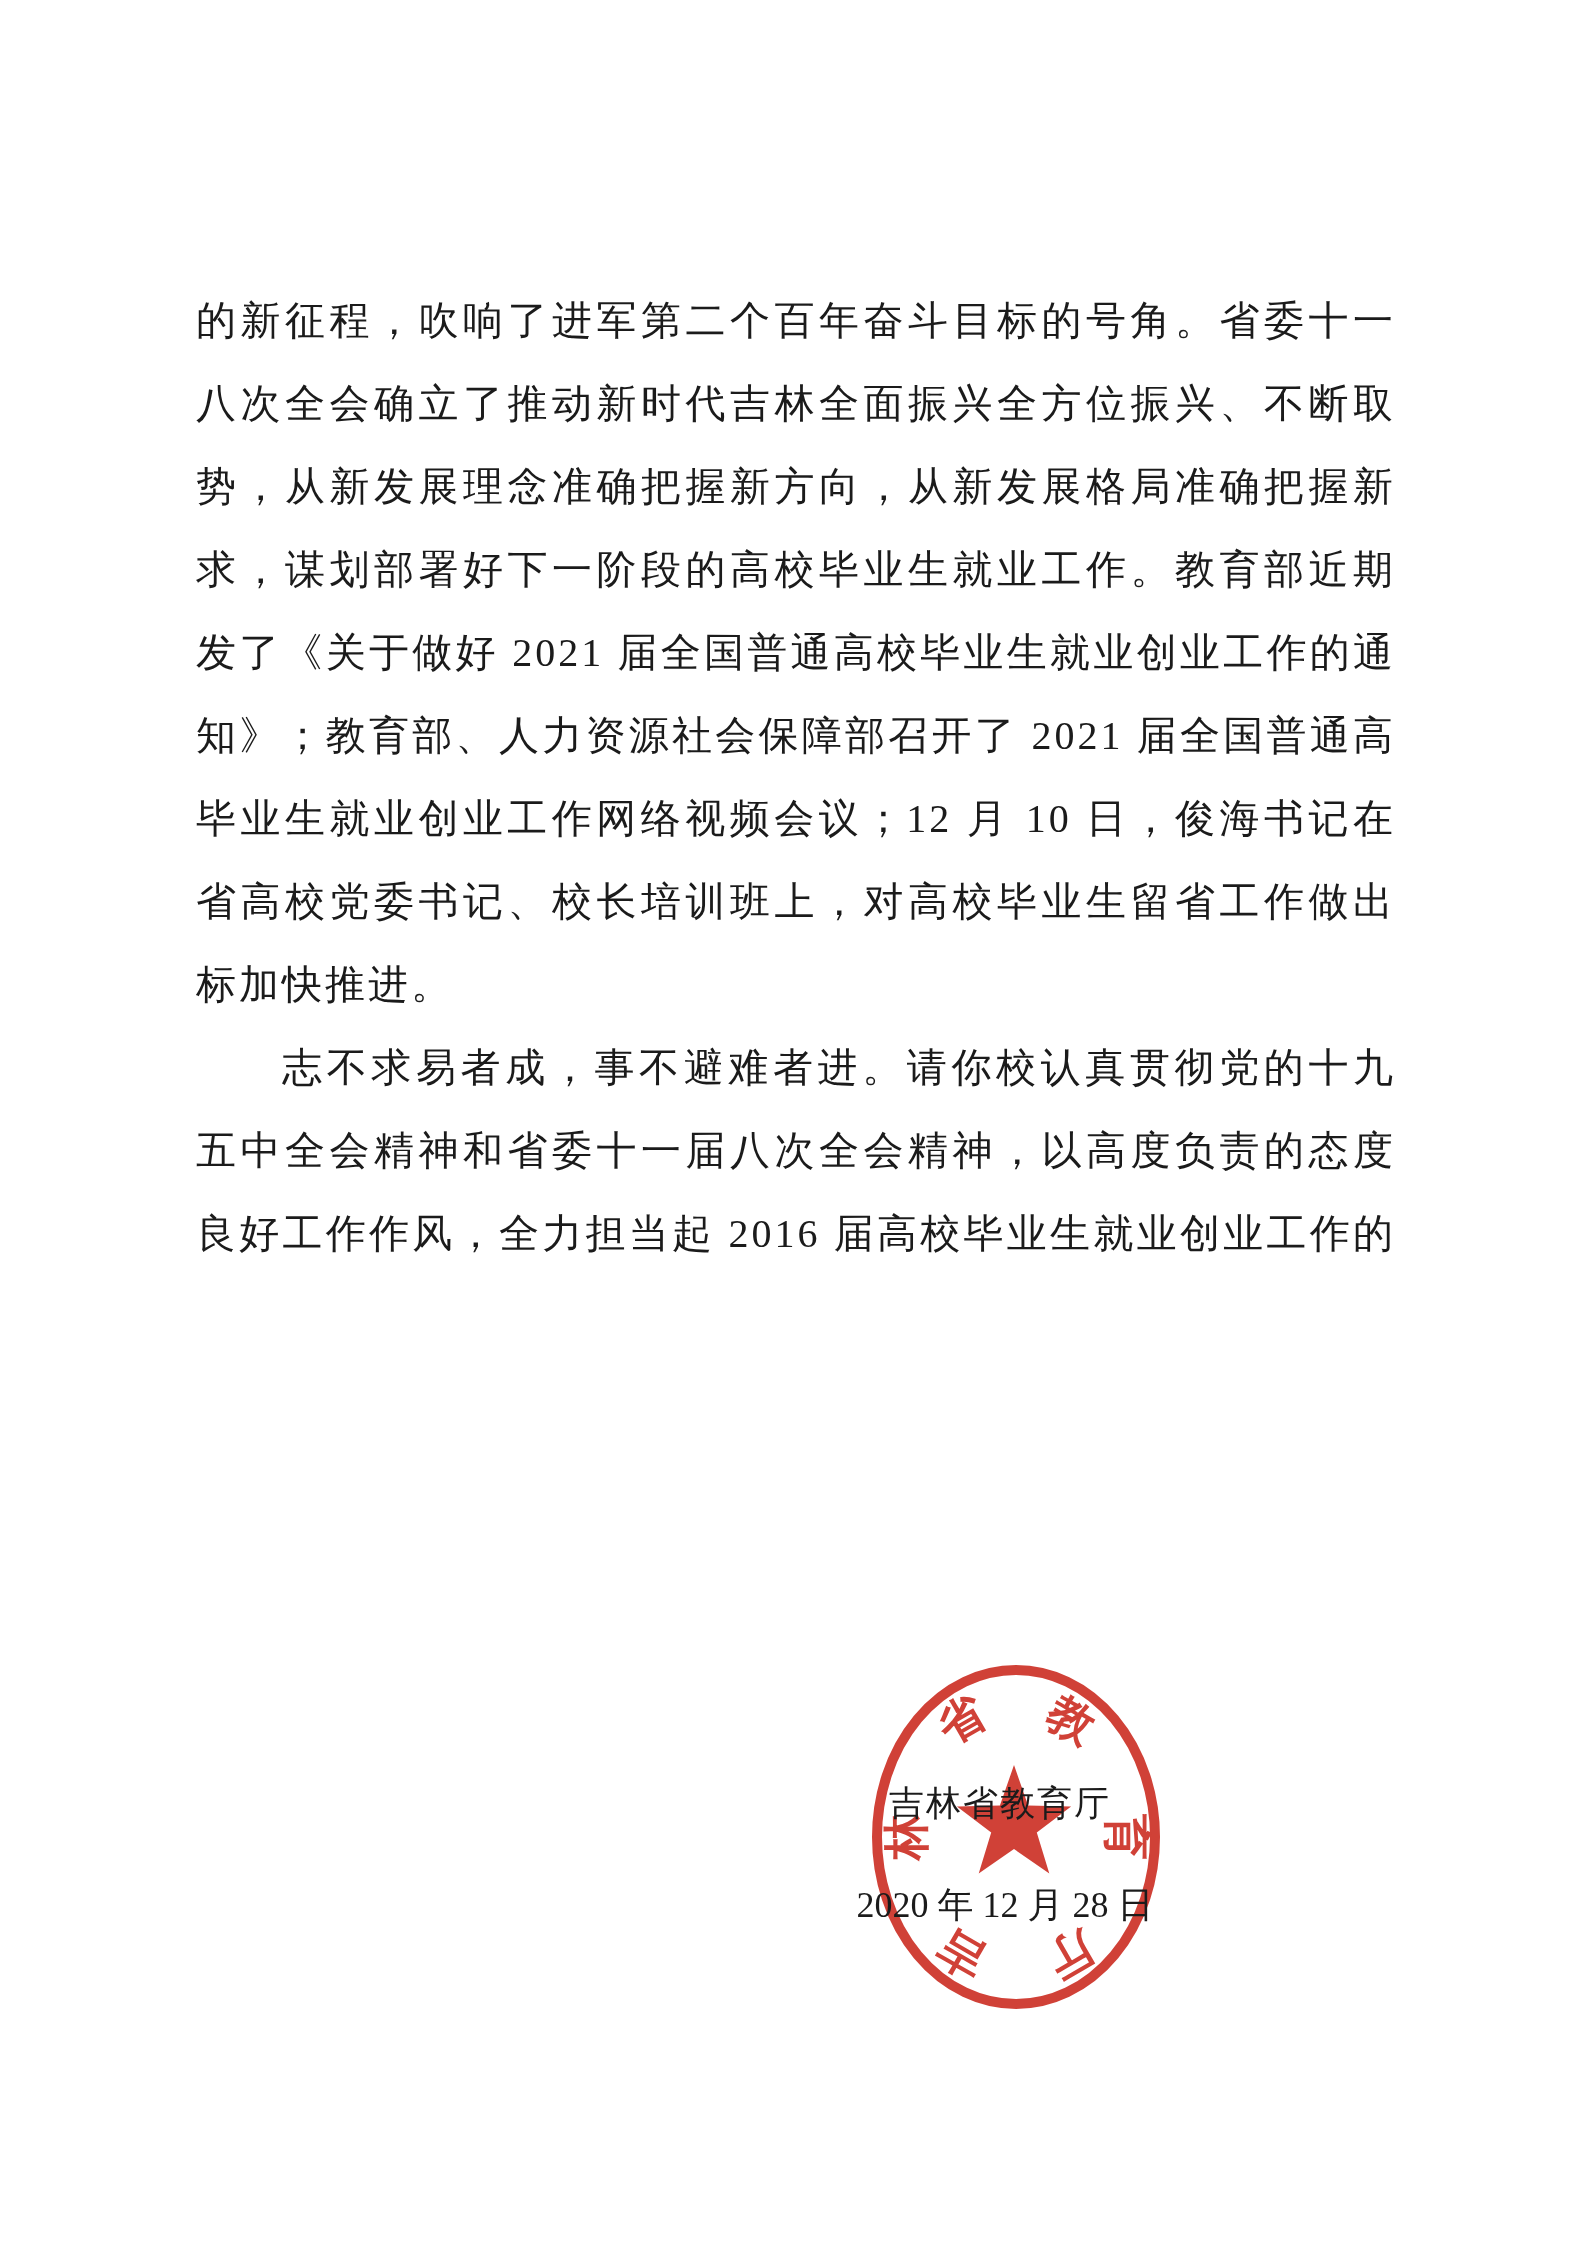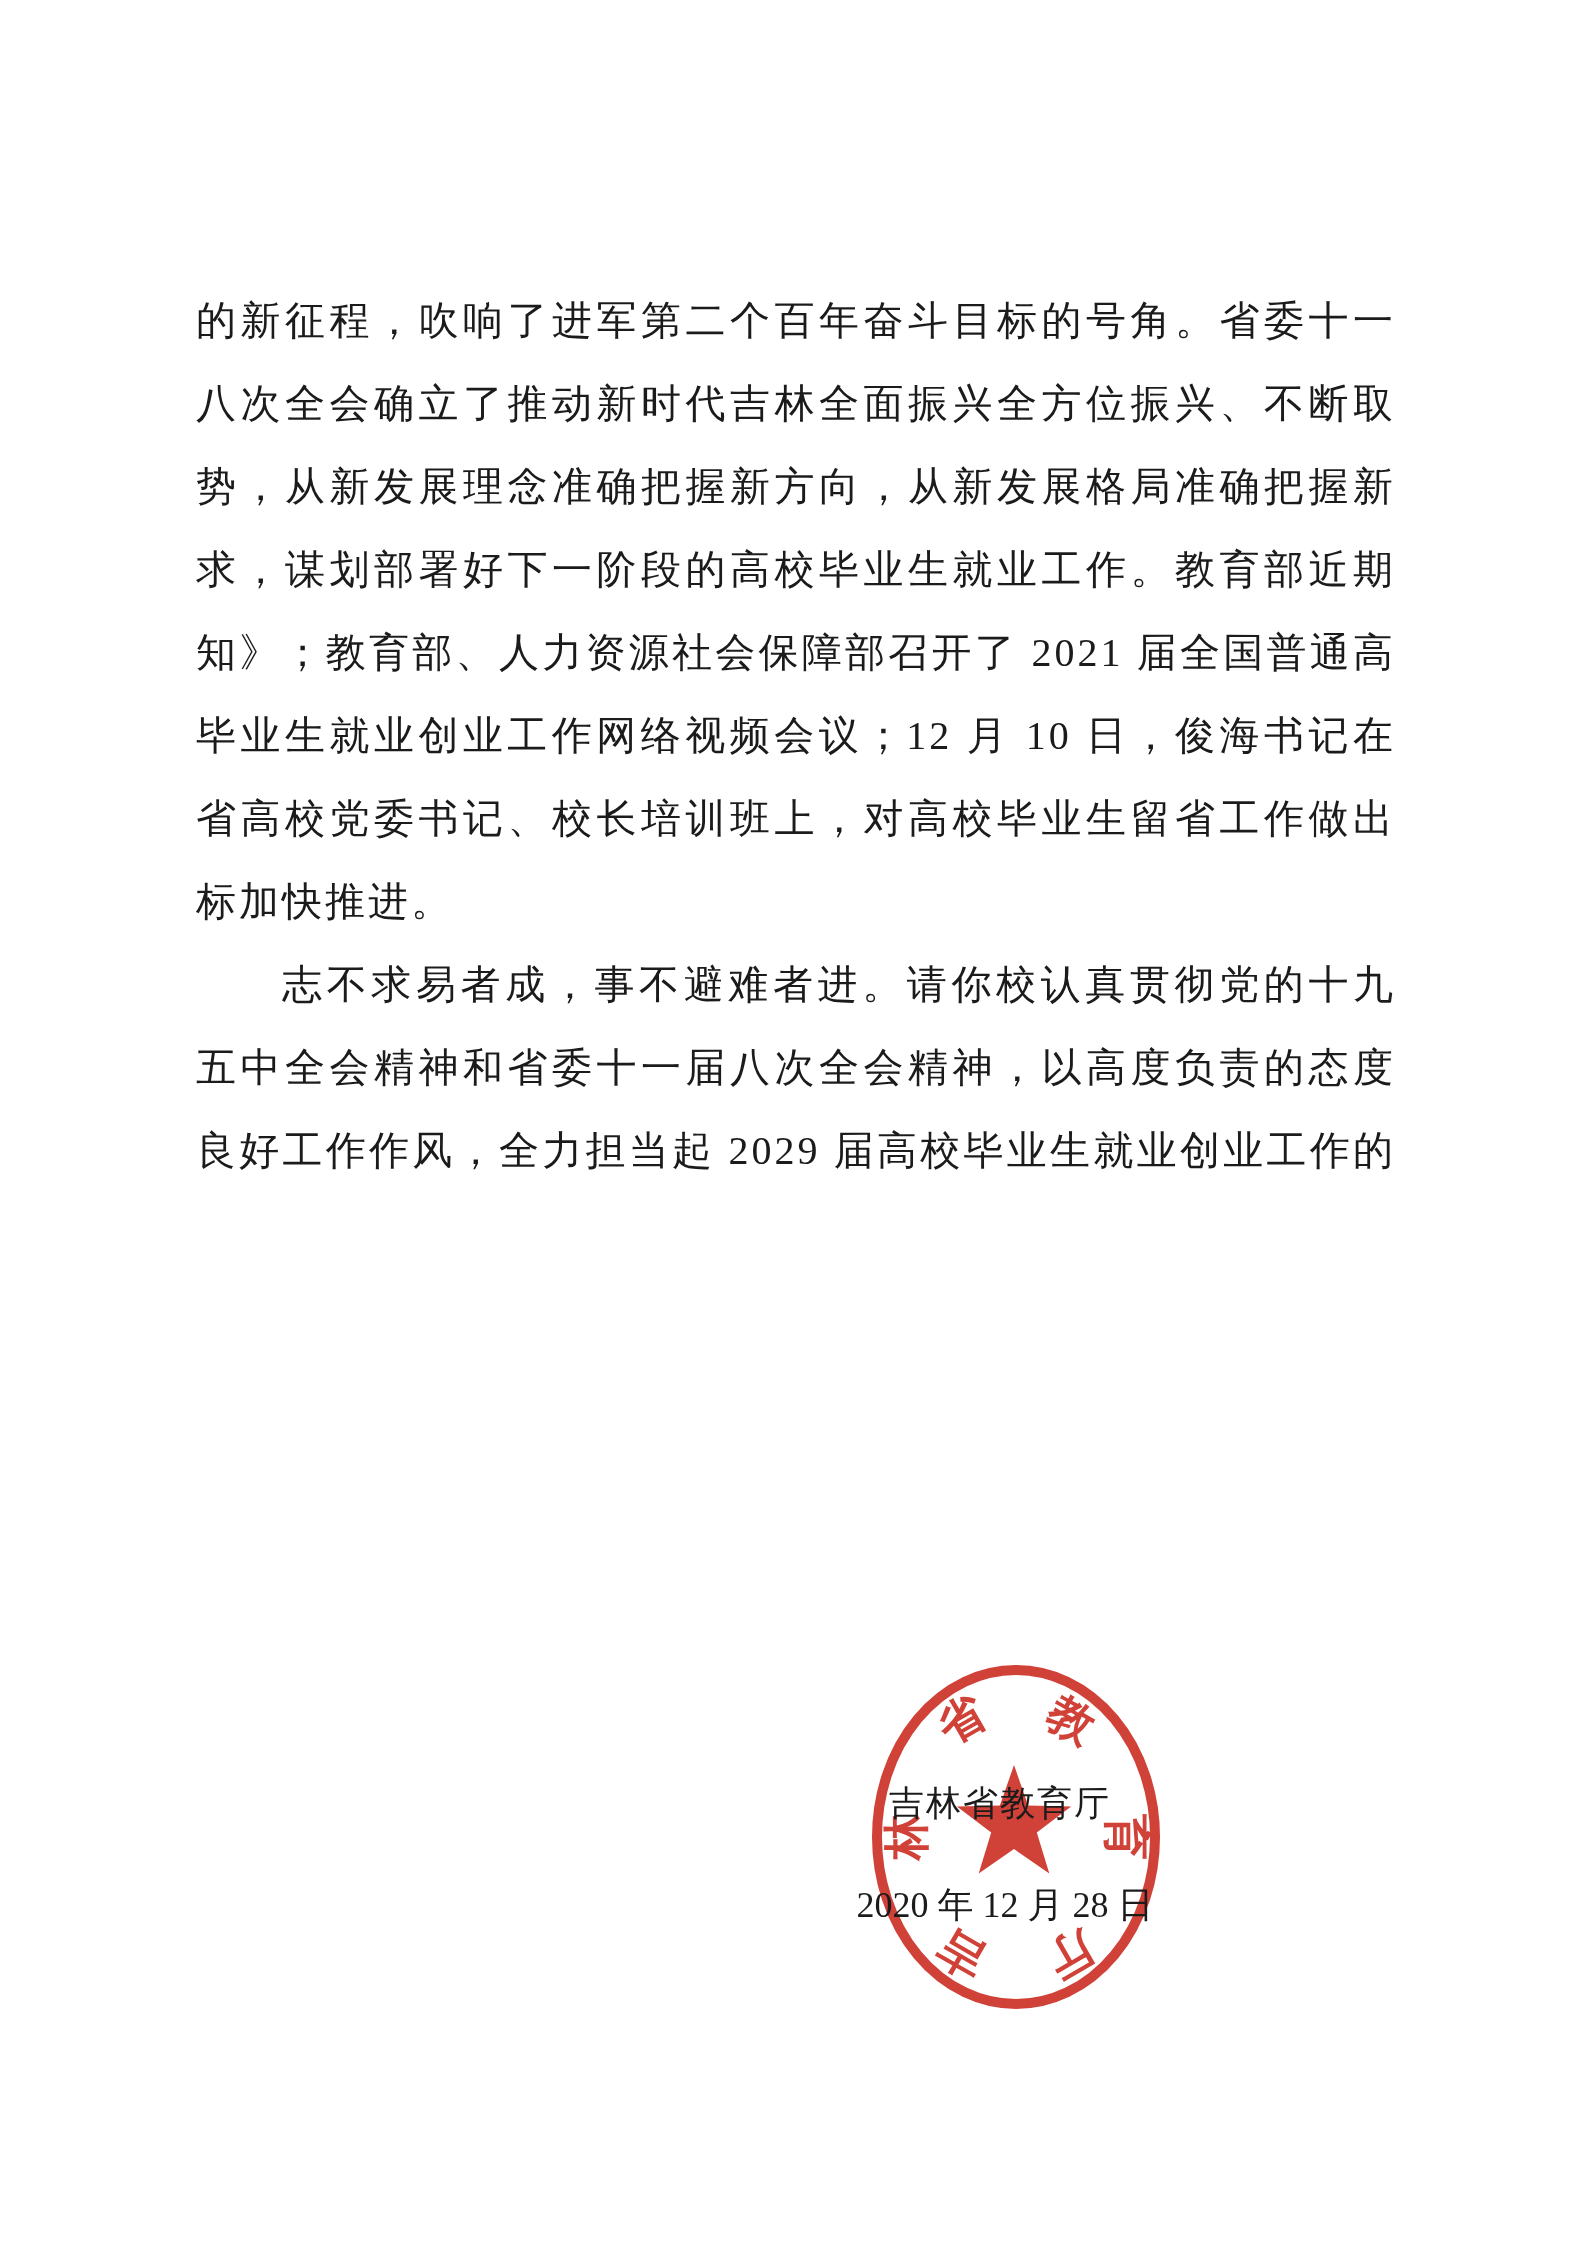--- a/index.html
+++ b/index.html
@@ -76,27 +76,28 @@
 </head>
 <body>
 
 <div class="page">
 
   <div class="text-block">
     <div class="line">的新征程，吹响了进军第二个百年奋斗目标的号角。省委十一届</div>
     <div class="line">八次全会确立了推动新时代吉林全面振兴全方位振兴、不断取得</div>
     <div class="line">势，从新发展理念准确把握新方向，从新发展格局准确把握新要</div>
     <div class="line">求，谋划部署好下一阶段的高校毕业生就业工作。教育部近期下</div>
+    <div class="line">发了《关于做好 2021 届全国普通高校毕业生就业创业工作的通</div>
     <div class="line">知》；教育部、人力资源社会保障部召开了 2021 届全国普通高校</div>
     <div class="line">毕业生就业创业工作网络视频会议；12 月 10 日，俊海书记在全</div>
     <div class="line">省高校党委书记、校长培训班上，对高校毕业生留省工作做出指</div>
     <div class="line short">标加快推进。</div>
     <div class="line indent">志不求易者成，事不避难者进。请你校认真贯彻党的十九届</div>
     <div class="line">五中全会精神和省委十一届八次全会精神，以高度负责的态度和</div>
-    <div class="line">良好工作作风，全力担当起 2029 届高校毕业生就业创业工作的</div>
+    <div class="line">良好工作作风，全力担当起 2016 届高校毕业生就业创业工作的</div>
   </div>
 
   <svg class="seal" viewBox="0 0 300 354" xmlns="http://www.w3.org/2000/svg">
     <ellipse cx="150" cy="177" rx="139" ry="167" fill="none" stroke="#cd3127" stroke-width="10"></ellipse>
     <polygon fill="#cd3127" points="148,105 162.1,145.6 205.1,146.5 170.8,172.4 183.3,213.5 148,189 112.7,213.5 125.2,172.4 90.9,146.5 133.9,145.6"></polygon>
     <text x="95" y="294" transform="rotate(-150 95 294)" text-anchor="middle" dominant-baseline="central" font-size="46" fill="#cd3127">吉</text>
     <text x="40" y="177" transform="rotate(-90 40 177)" text-anchor="middle" dominant-baseline="central" font-size="46" fill="#cd3127">林</text>
     <text x="95" y="60" transform="rotate(-30 95 60)" text-anchor="middle" dominant-baseline="central" font-size="46" fill="#cd3127">省</text>
     <text x="205" y="60" transform="rotate(30 205 60)" text-anchor="middle" dominant-baseline="central" font-size="46" fill="#cd3127">教</text>
     <text x="260" y="177" transform="rotate(90 260 177)" text-anchor="middle" dominant-baseline="central" font-size="46" fill="#cd3127">育</text>

